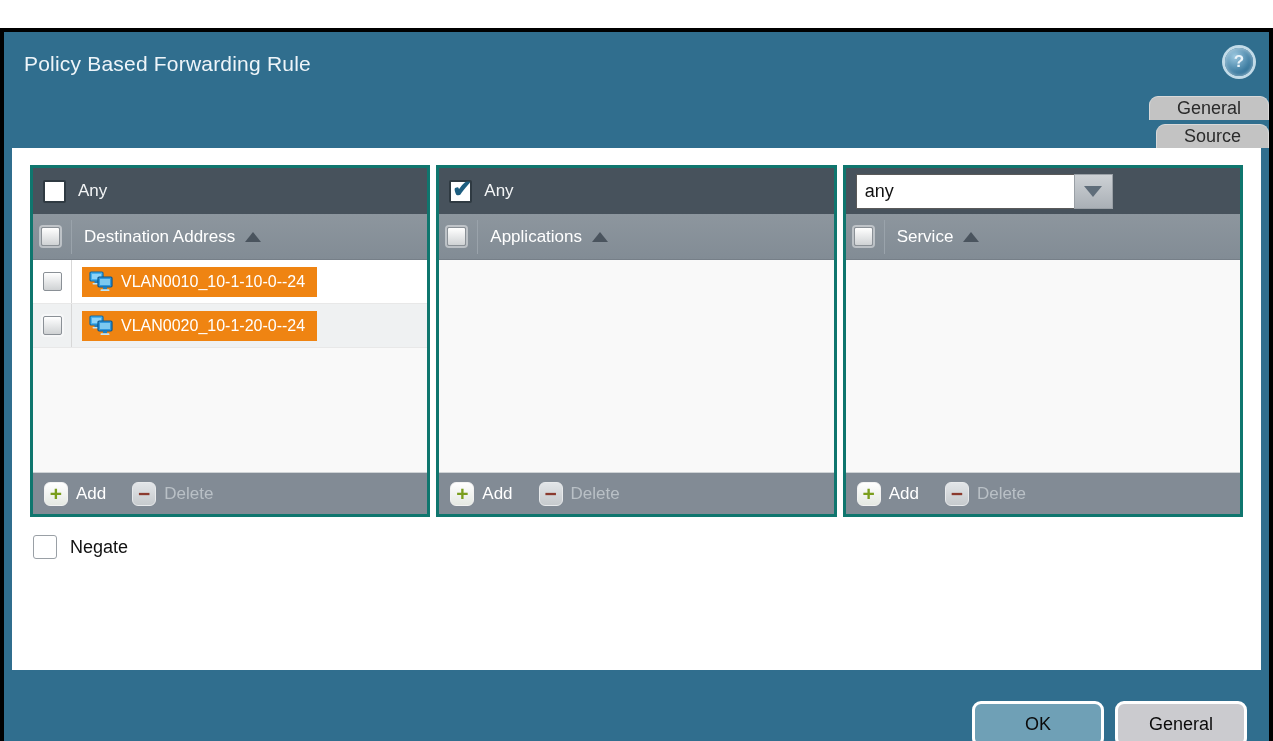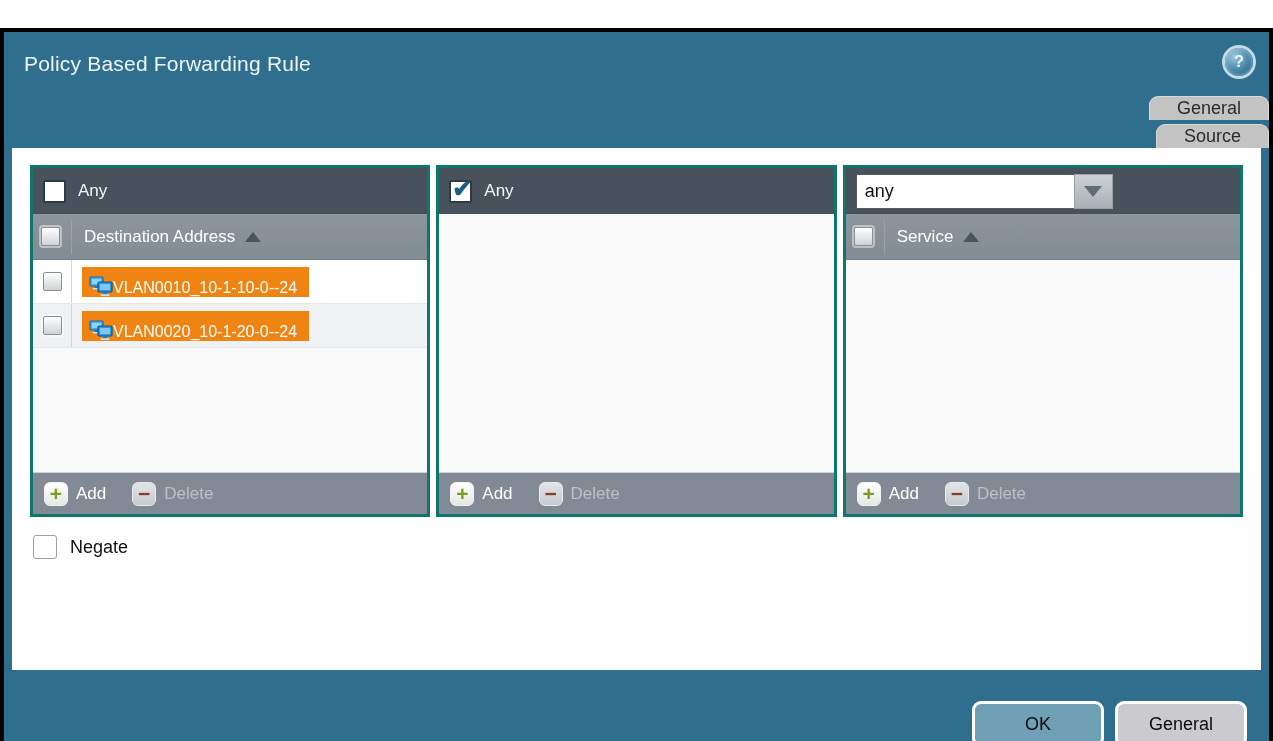--- a/index.html
+++ b/index.html
@@ -44,21 +44,21 @@
   .col-header-label { color:#ffffff; font-size:17px; }
   .sort-asc { width:0; height:0; border-left:8px solid transparent; border-right:8px solid transparent;
     border-bottom:10px solid #4a545e; margin-left:10px; display:inline-block; }
 
   .col-list { flex:1 1 auto; background:#f9f9f9; overflow:hidden; }
   .row { height:44px; display:flex; align-items:stretch; background:#ffffff; border-bottom:1px solid #e8e8e8; cursor:pointer; }
   .row.alt { background:#eff1f2; }
   .row-cb-cell { width:39px; display:flex; align-items:center; justify-content:center; border-right:1px solid #d7d7d7; flex:0 0 auto; }
   .row-main { display:flex; align-items:center; padding-left:10px; }
   .chip { background:#ef8412; color:#ffffff; font-size:16px; height:30px; display:inline-flex;
-    align-items:flex-end; gap:0; padding:0 12px 0 7px; }
+    align-items:center; gap:8px; padding:0 12px 0 7px; }
   .pc-icon { width:24px; height:21px; display:inline-block; }
 
   .col-footer { height:42px; background:#828b95; border-top:1px solid #cfd3d6; display:flex; align-items:center;
     padding-left:11px; gap:26px; flex:0 0 auto; }
   .foot-btn { display:inline-flex; align-items:center; gap:8px; cursor:pointer; }
   .mini-ic { width:24px; height:24px; border-radius:6px; display:inline-flex; align-items:center; justify-content:center;
     font-size:21px; font-weight:bold; line-height:1; }
   .mini-add { background:linear-gradient(#ffffff,#e4e8e2); border:1px solid #f2f2f2; color:#7a9e1d; }
   .mini-del { background:linear-gradient(#e2e5e8,#c6cacd); border:1px solid #e8eaec; color:#8b3a2e; }
   .foot-label-add { color:#ffffff; font-size:17px; }
@@ -175,20 +175,26 @@
               <span class="foot-label-del">Delete</span>
             </span>
           </div>
         </div>
 
         <div class="col">
           <div class="col-top">
             <span class="cb-any checked"></span>
             <span class="col-top-label">Any</span>
           </div>
+          <div class="col-header">
+            <span class="cb-bevel"></span>
+            <span class="hdr-sep"></span>
+            <span class="col-header-label">Applications</span>
+            <span class="sort-asc"></span>
+          </div>
           <div class="col-list"></div>
           <div class="col-footer">
             <span class="foot-btn">
               <span class="mini-ic mini-add">+</span>
               <span class="foot-label-add">Add</span>
             </span>
             <span class="foot-btn disabled">
               <span class="mini-ic mini-del">−</span>
               <span class="foot-label-del">Delete</span>
             </span>

